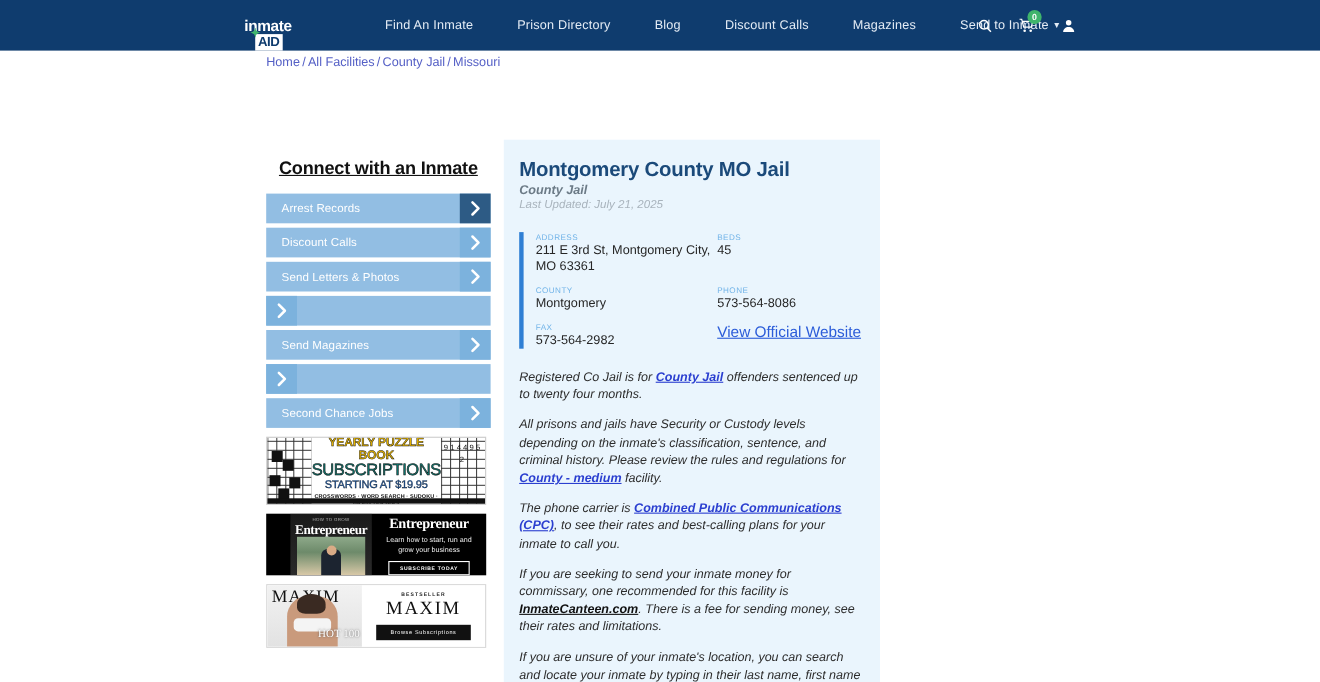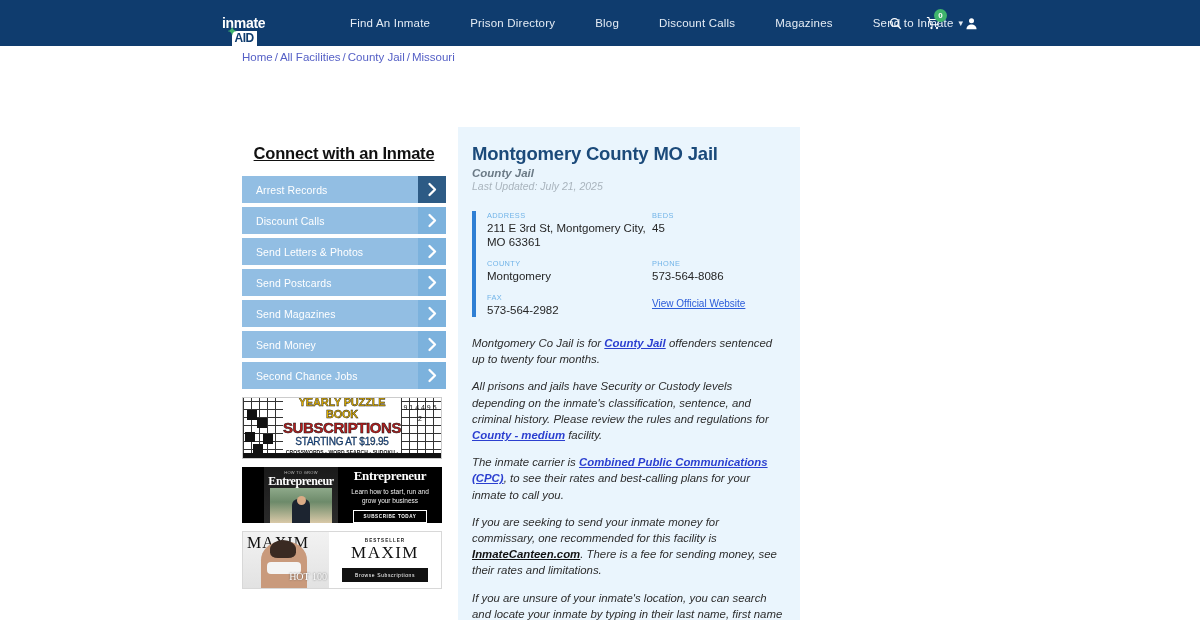--- a/index.html
+++ b/index.html
@@ -193,21 +193,21 @@
     font-size: 7px; color: #111; line-height: 11px; text-align: center; width: 34px;
   }
   .puz-center {
     flex: 1;
     display: flex; flex-direction: column;
     align-items: center; justify-content: center;
     text-align: center;
     padding: 2px 0;
   }
   .puz-l1 { font-size: 11px; font-weight: bold; color: #e2b100; -webkit-text-stroke: 0.4px #111; letter-spacing: -0.2px; }
-  .puz-l2 { font-size: 15px; font-weight: bold; color: #b91c1c; -webkit-text-stroke: 0.5px #111; letter-spacing: -0.4px; line-height: 16px; }
+  .puz-l2 { font-size: 15px; font-weight: normal; color: #0f766e; -webkit-text-stroke: 0.5px #111; letter-spacing: -0.4px; line-height: 16px; }
   .puz-l3 { font-size: 10px; font-weight: normal; color: #1b5fb5; -webkit-text-stroke: 0.3px #111; letter-spacing: -0.2px; }
   .puz-l4 { font-size: 5px; font-weight: bold; color: #111; letter-spacing: 0.1px; margin-top: 2px; }
   .puz-bar { height: 5px; background: #111; width: 100%; position: absolute; bottom: 0; left: 0; }
 
   .ad-entre {
     height: 56px;
     background: #000000;
     display: flex;
     align-items: center;
     overflow: hidden;
@@ -364,21 +364,21 @@
     letter-spacing: 0.4px;
     text-transform: uppercase;
     margin-bottom: 1px;
   }
   .det-value {
     font-size: 11.5px;
     color: #262626;
     line-height: 14px;
   }
   .det-link {
-    font-size: 10px;
+    font-size: 14px;
     color: #2b5cd9;
     text-decoration: underline;
     cursor: pointer;
   }
   .body-text { margin-top: 18px; }
   .body-text p {
     font-size: 11.4px;
     font-style: italic;
     color: #2d2d2d;
     line-height: 16.2px;
@@ -460,37 +460,35 @@
     </div>
     <div class="menu-item">
       <div class="menu-label">Send Letters &amp; Photos</div>
       <div class="menu-arrow">
         <svg width="11" height="15" viewBox="0 0 11 15" fill="none" stroke="#fff" stroke-width="2.3" stroke-linecap="round" stroke-linejoin="round">
             <path d="M2.5 2 L8 7.5 L2.5 13"></path>
           </svg>
       </div>
     </div>
     <div class="menu-item">
-      <div class="menu-label">Send Postcards</div>
       <div class="menu-arrow">
         <svg width="11" height="15" viewBox="0 0 11 15" fill="none" stroke="#fff" stroke-width="2.3" stroke-linecap="round" stroke-linejoin="round">
             <path d="M2.5 2 L8 7.5 L2.5 13"></path>
           </svg>
       </div>
     </div>
     <div class="menu-item">
       <div class="menu-label">Send Magazines</div>
       <div class="menu-arrow">
         <svg width="11" height="15" viewBox="0 0 11 15" fill="none" stroke="#fff" stroke-width="2.3" stroke-linecap="round" stroke-linejoin="round">
             <path d="M2.5 2 L8 7.5 L2.5 13"></path>
           </svg>
       </div>
     </div>
     <div class="menu-item">
-      <div class="menu-label">Send Money</div>
       <div class="menu-arrow">
         <svg width="11" height="15" viewBox="0 0 11 15" fill="none" stroke="#fff" stroke-width="2.3" stroke-linecap="round" stroke-linejoin="round">
             <path d="M2.5 2 L8 7.5 L2.5 13"></path>
           </svg>
       </div>
     </div>
     <div class="menu-item">
       <div class="menu-label">Second Chance Jobs</div>
       <div class="menu-arrow">
         <svg width="11" height="15" viewBox="0 0 11 15" fill="none" stroke="#fff" stroke-width="2.3" stroke-linecap="round" stroke-linejoin="round">
@@ -570,23 +568,23 @@
         <div>
           <div class="det-label">FAX</div>
           <div class="det-value">573-564-2982</div>
         </div>
         <div>
           <a class="det-link" href="#">View Official Website</a>
         </div>
       </div>
 
       <div class="body-text">
-        <p><span>Montgomery Co Jail is for </span><a href="#" class="hl">County Jail</a><span> offenders sentenced up to twenty four months.</span></p>
+        <p><span>Registered Co Jail is for </span><a href="#" class="hl">County Jail</a><span> offenders sentenced up to twenty four months.</span></p>
         <p><span>All prisons and jails have Security or Custody levels depending on the inmate's classification, sentence, and criminal history. Please review the rules and regulations for </span><a href="#" class="hl">County - medium</a><span> facility.</span></p>
-        <p><span>The inmate carrier is </span><a href="#" class="hl">Combined Public Communications (CPC)</a><span>, to see their rates and best-calling plans for your inmate to call you.</span></p>
+        <p><span>The phone carrier is </span><a href="#" class="hl">Combined Public Communications (CPC)</a><span>, to see their rates and best-calling plans for your inmate to call you.</span></p>
         <p><span>If you are seeking to send your inmate money for commissary, one recommended for this facility is </span><a href="#" class="hl-dark">InmateCanteen.com</a><span>. There is a fee for sending money, see their rates and limitations.</span></p>
         <p><span>If you are unsure of your inmate's location, you can search and locate your inmate by typing in their last name, first name or first initial, and/or the offender ID number to get their accurate information immediately </span></p>
       </div>
     </div>
 
   </main>
 
 </div>
 
 </body></html>

